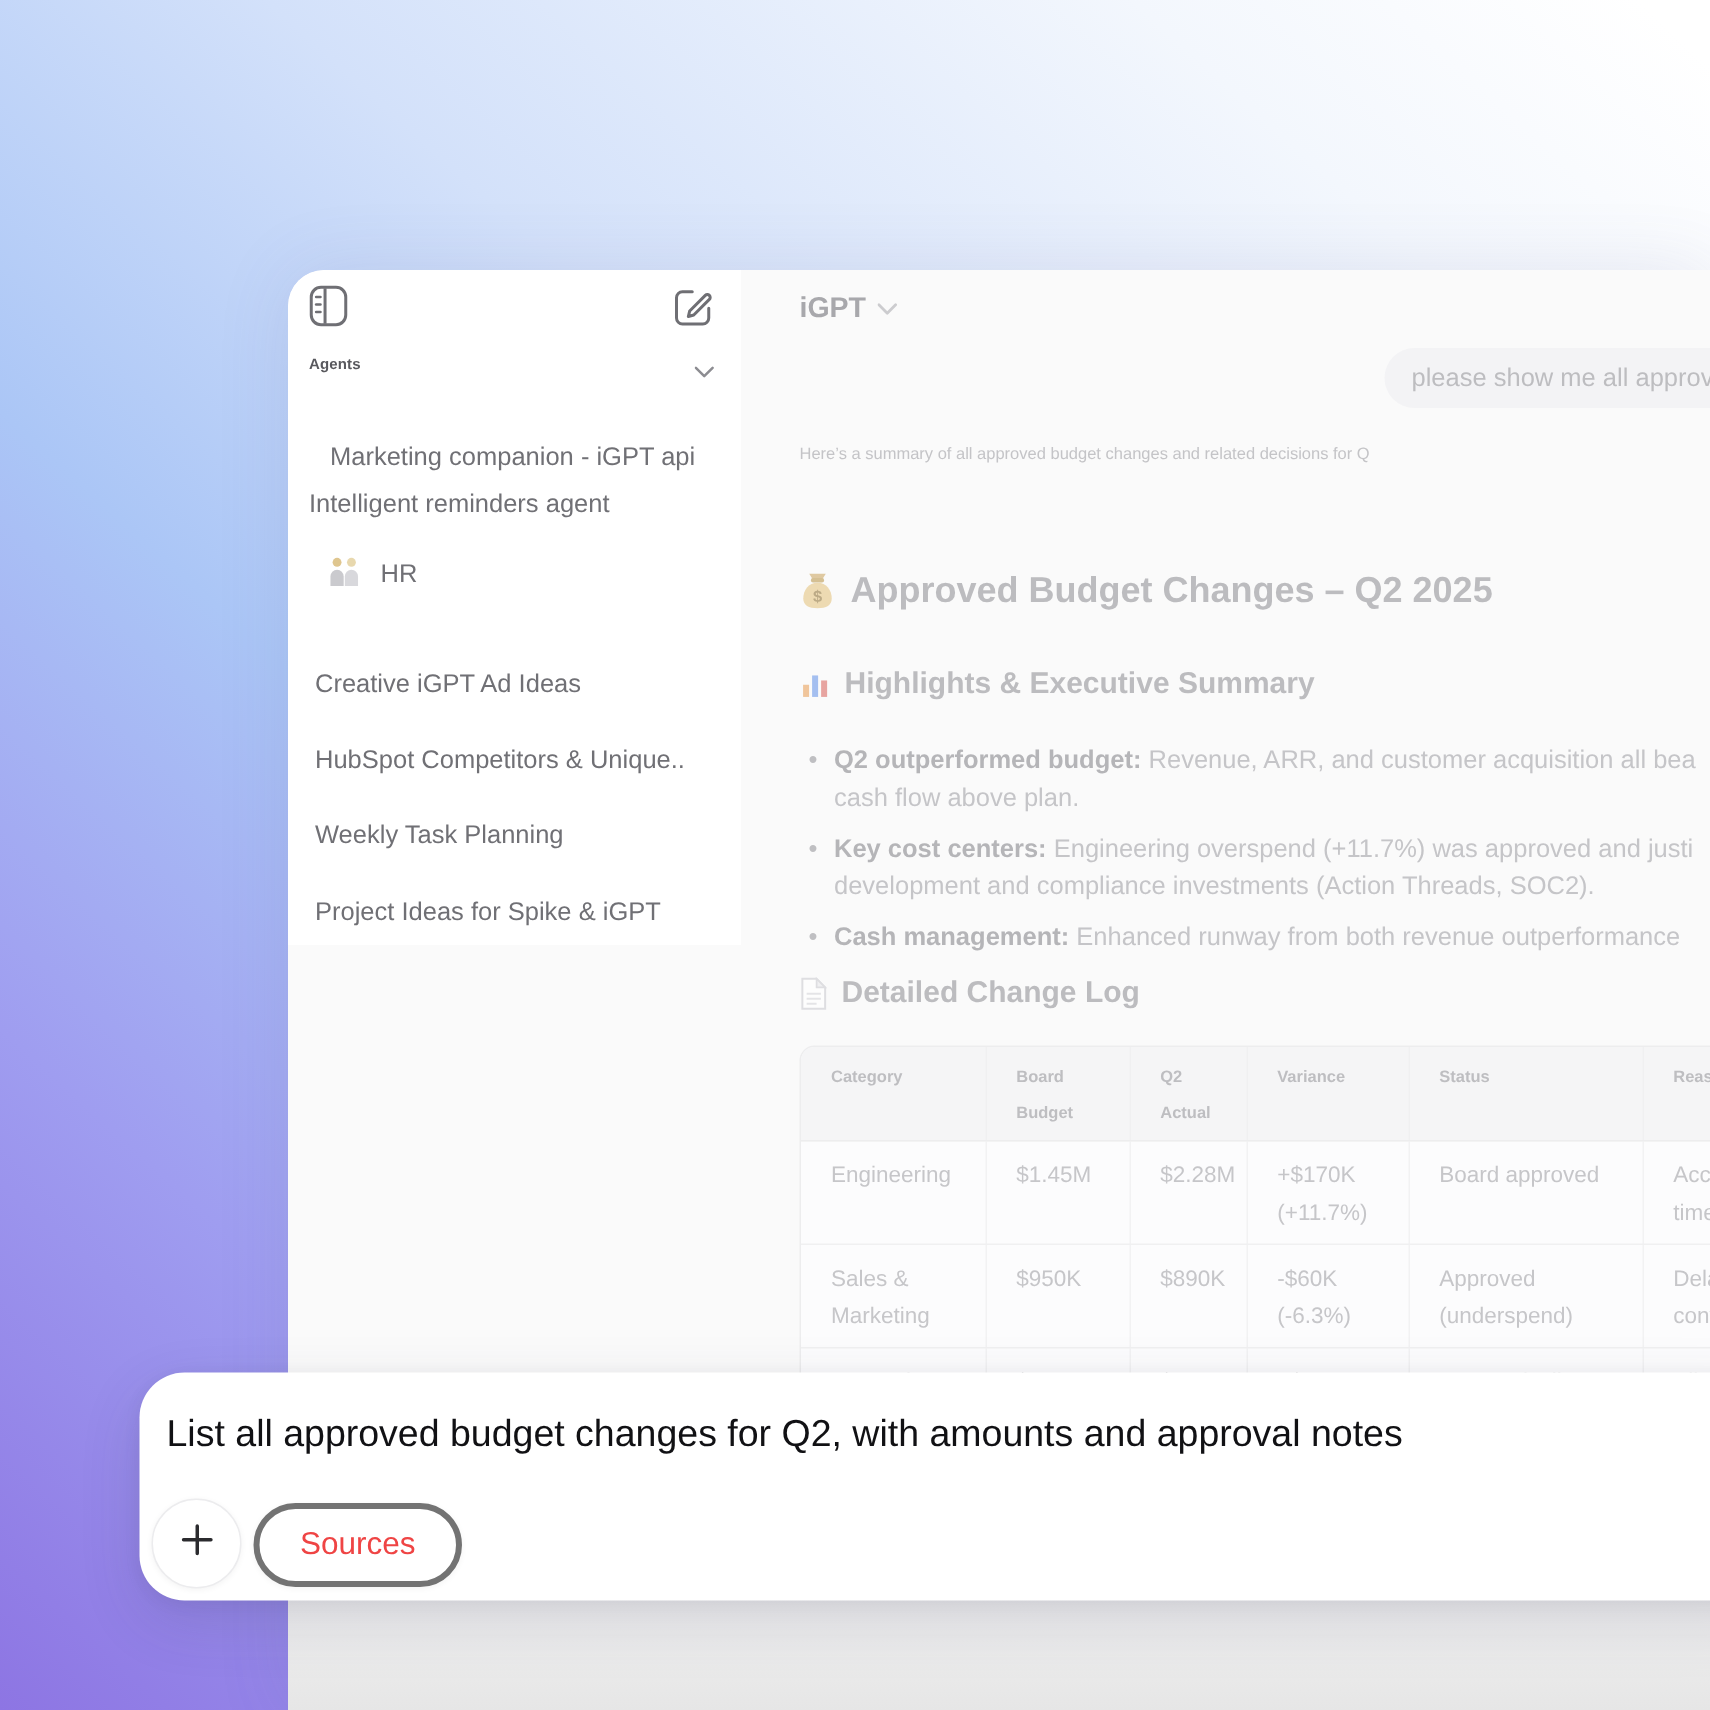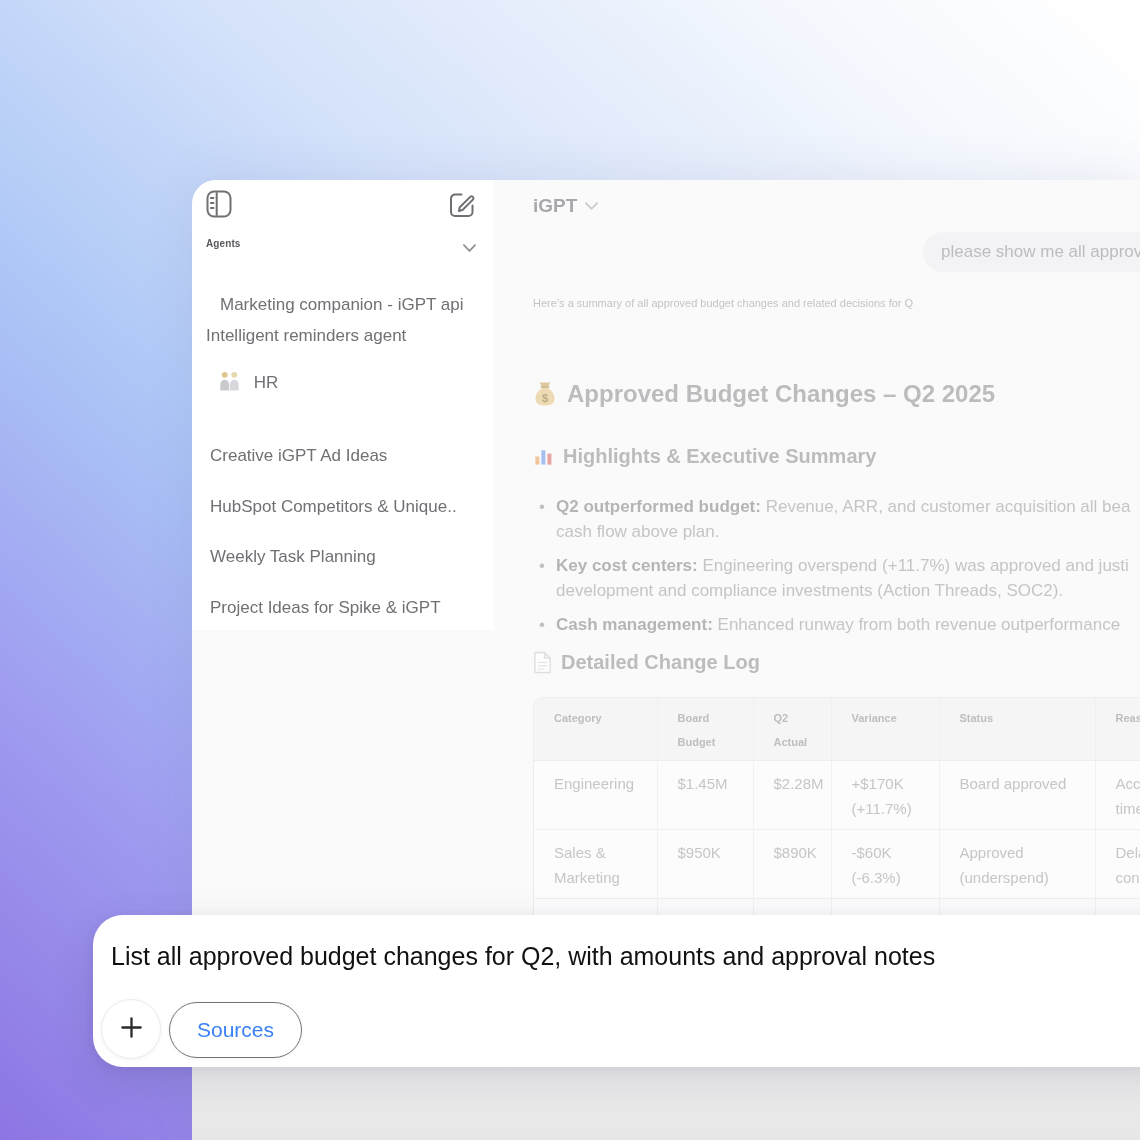--- a/index.html
+++ b/index.html
@@ -63,22 +63,22 @@
     box-shadow:0 14px 40px rgba(55,55,95,.16),0 2px 12px rgba(0,0,0,.05);
   }
   .prompt{position:absolute;left:18px;top:27px;font-size:25px;color:#111114;white-space:nowrap;}
   .plus-btn{
     position:absolute;left:8px;bottom:8px;width:58px;height:58px;border-radius:50%;
     background:#fff;border:1px solid #ececee;box-shadow:0 1px 4px rgba(0,0,0,.05);
     display:flex;align-items:center;justify-content:center;cursor:pointer;
   }
   .sources-btn{
     position:absolute;left:76px;bottom:9px;height:56px;padding:0 27px;border-radius:28px;
-    background:#fff;border:1px solid #737373;box-shadow:0 1px 4px rgba(0,0,0,.05);
-    font-family:"Liberation Sans",sans-serif;font-size:21px;color:#3b82f6;cursor:pointer;
+    background:#fff;border:4px solid #737373;box-shadow:0 1px 4px rgba(0,0,0,.05);
+    font-family:"Liberation Sans",sans-serif;font-size:21px;color:#ef4444;cursor:pointer;
   }
   .fade55{opacity:.55;line-height:0;}
   .fade70{opacity:.7;line-height:0;}
 </style>
 </head>
 <body>
 
 <div class="canvas">
 
   <div class="window">

